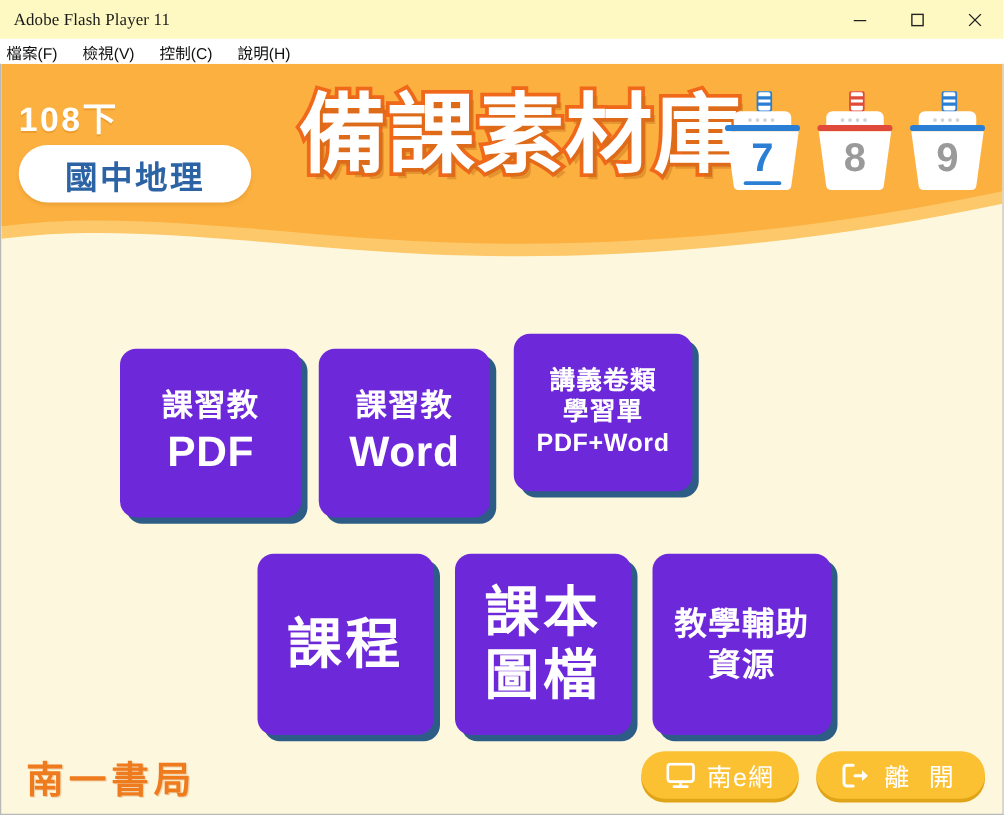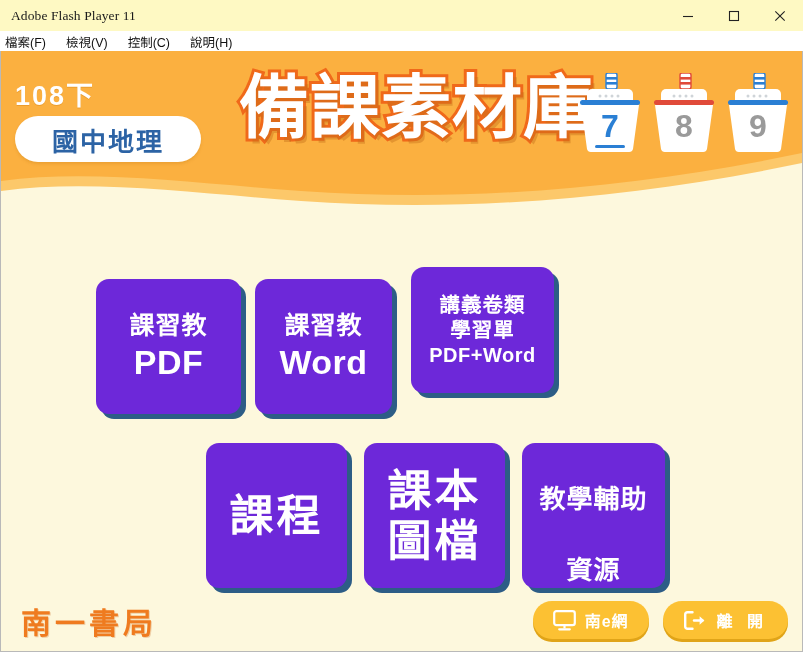--- a/index.html
+++ b/index.html
@@ -165,21 +165,21 @@
   .t-word  .l-lat { font-size: 34px; margin-top: 2px; }
   .t-sheet .l-cjk { font-size: 20.5px; }
   .t-sheet .l-lat { font-size: 20px; margin-top: 2px; }
 
   
   .t-plan  { left: 205px; top: 392px; width: 141px; height: 145px; }
   .t-img   { left: 363px; top: 392px; width: 141px; height: 145px; }
   .t-aid   { left: 521px; top: 392px; width: 143px; height: 145px; }
 
   .t-plan .l-cjk, .t-img .l-cjk { font-size: 44px; letter-spacing: 3px; line-height: 1.12; }
-  .t-aid  .l-cjk { font-size: 26px; letter-spacing: 1px; line-height: 1.25; margin-top: 38px; }
+  .t-aid  .l-cjk { font-size: 26px; letter-spacing: 1px; line-height: 1.25; }
 
   
   .footer {
     position: absolute; left: 0; bottom: 0;
     width: 801px; height: 58px; z-index: 5;
   }
   .logo {
     position: absolute; left: 20px; top: 6px;
     font-size: 30px; font-weight: bold;
     color: #ef7b1f; letter-spacing: 4px;
@@ -195,21 +195,21 @@
     height: 38px;
     background: #fcc133;
     border: 0; border-radius: 19px;
     box-shadow: 0 3px 0 #e0a418;
     display: flex; align-items: center; justify-content: center;
     gap: 9px; padding: 0 20px;
     color: #ffffff; cursor: pointer;
     font-family: inherit;
   }
   .fbtn .flabel {
-    font-size: 16px; font-weight: bold; letter-spacing: 1px;
+    font-size: 20px; font-weight: normal; letter-spacing: 1px;
     white-space: nowrap;
   }
   .fbtn .flabel.spaced { letter-spacing: 5px; }
   .fbtn svg { display:block; flex:0 0 auto; }
 </style>
 </head>
 <body>
 
 <div class="window">
 

